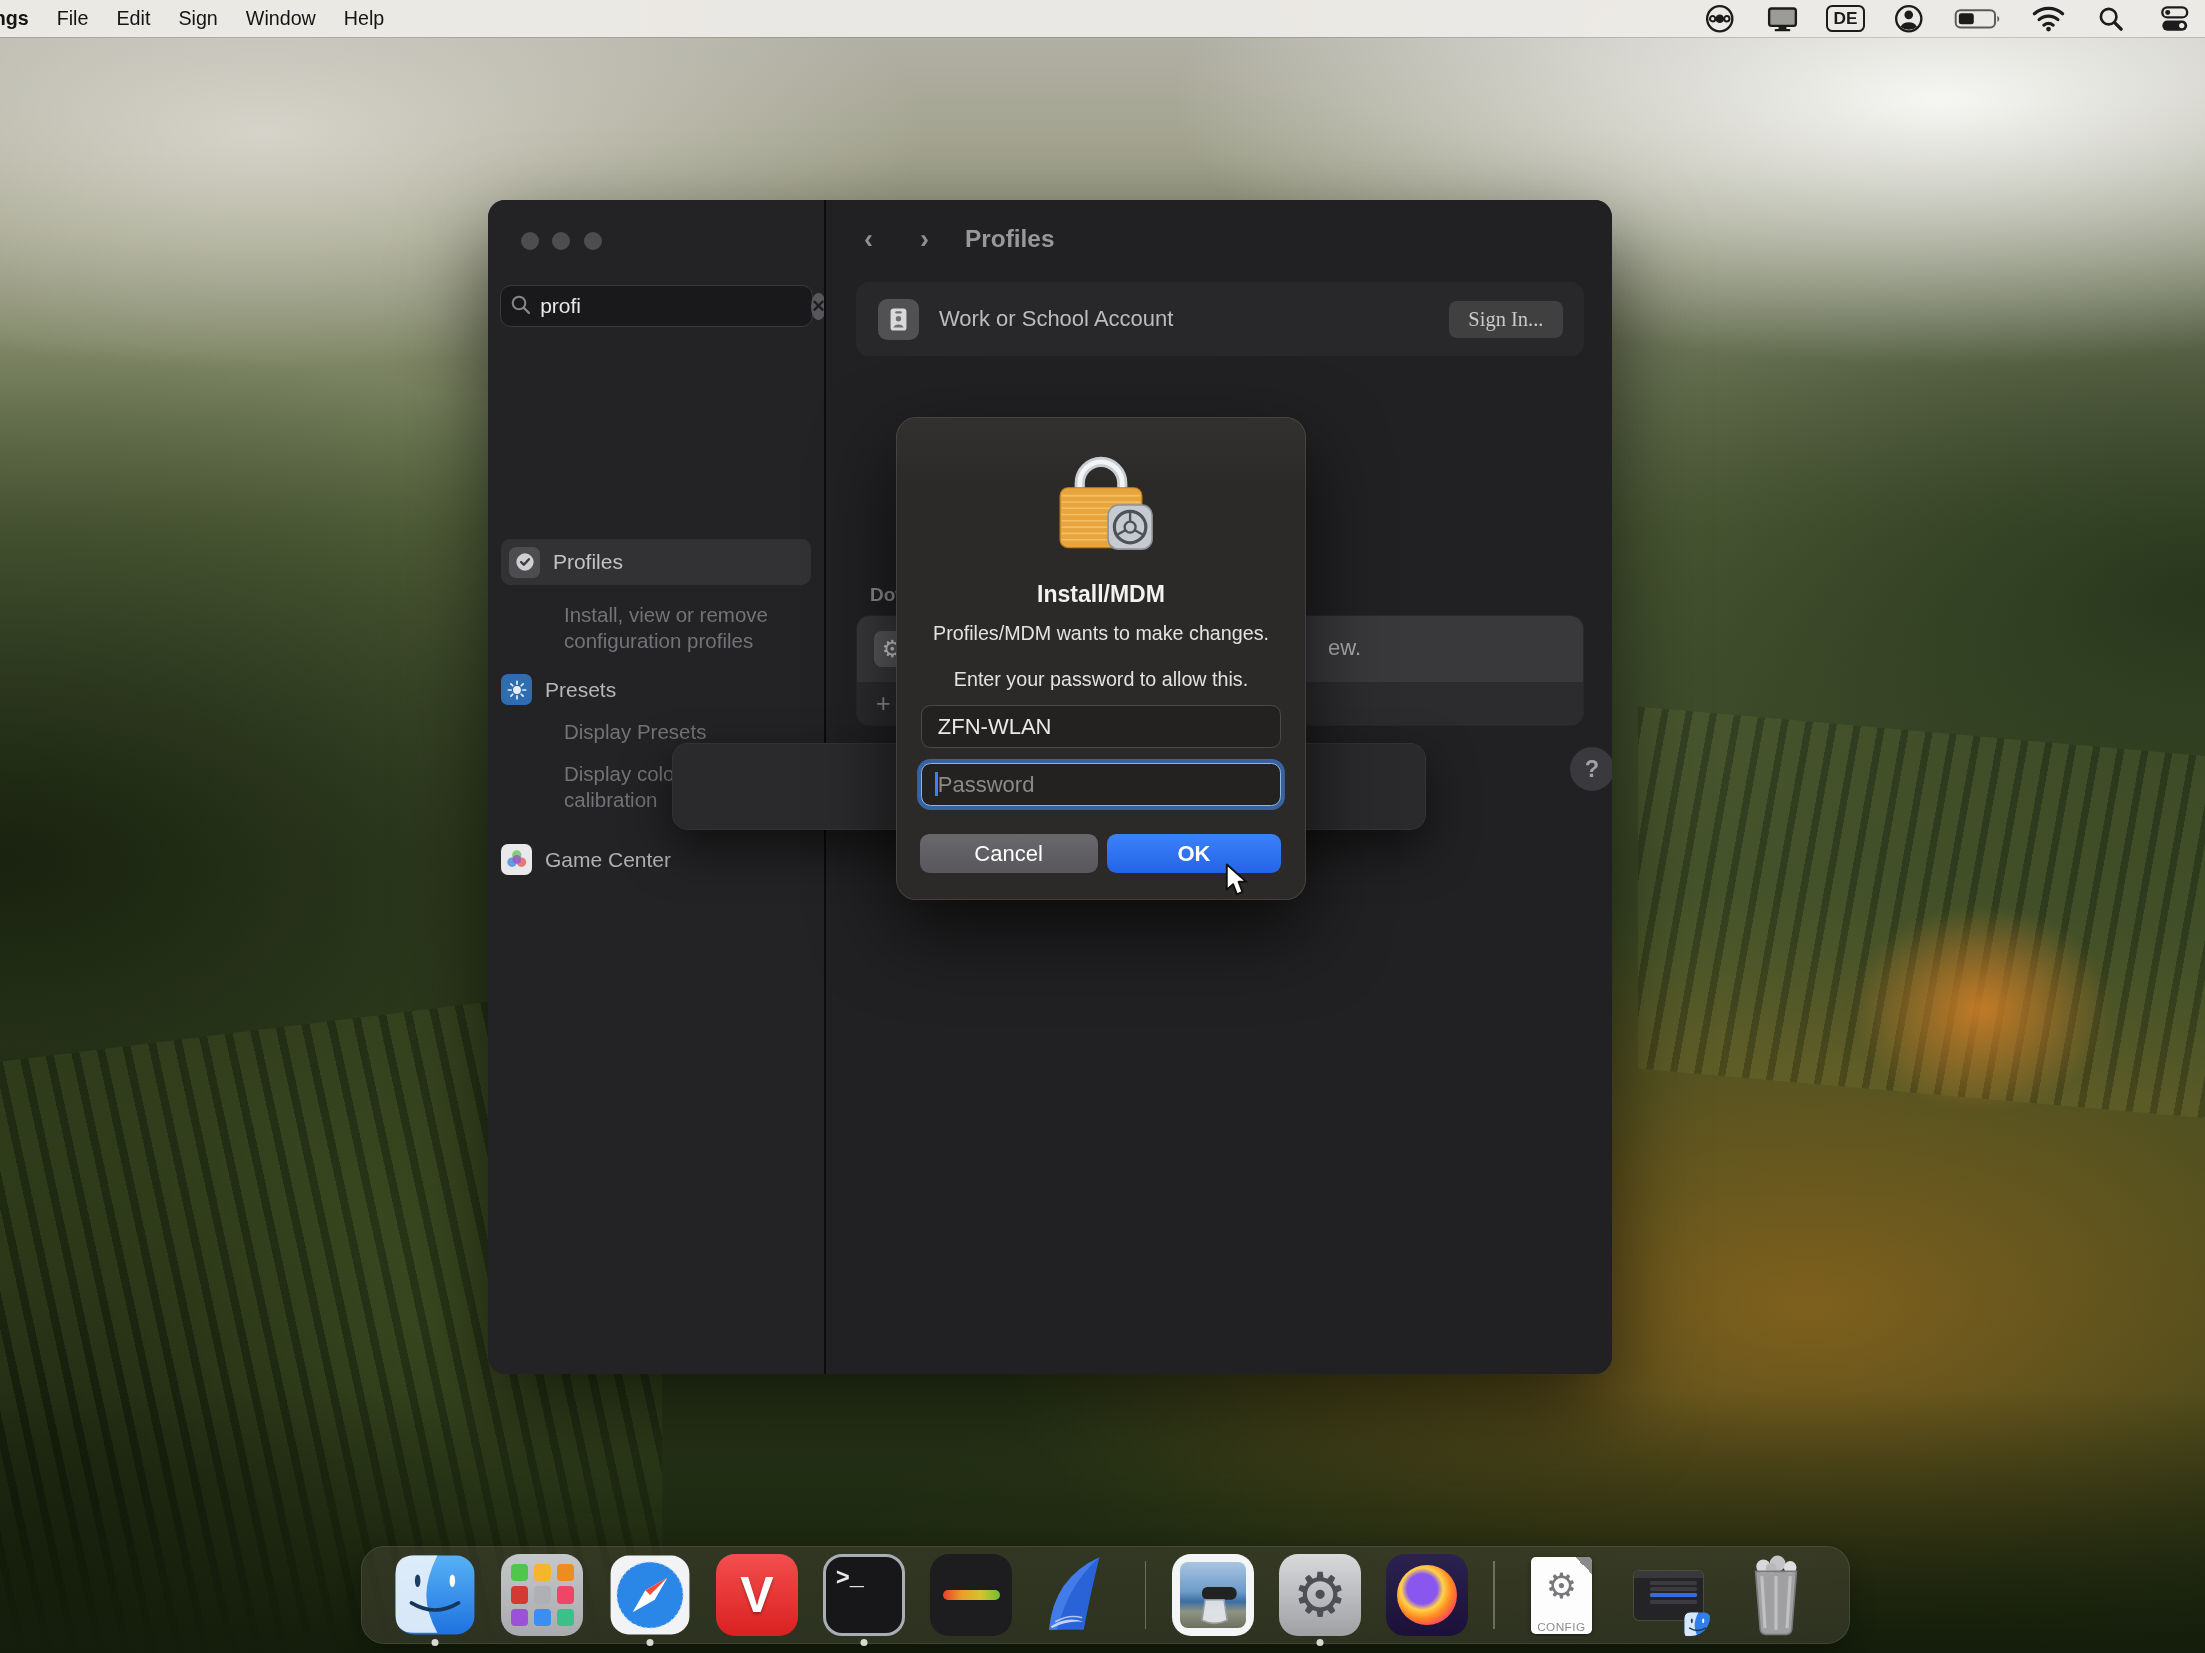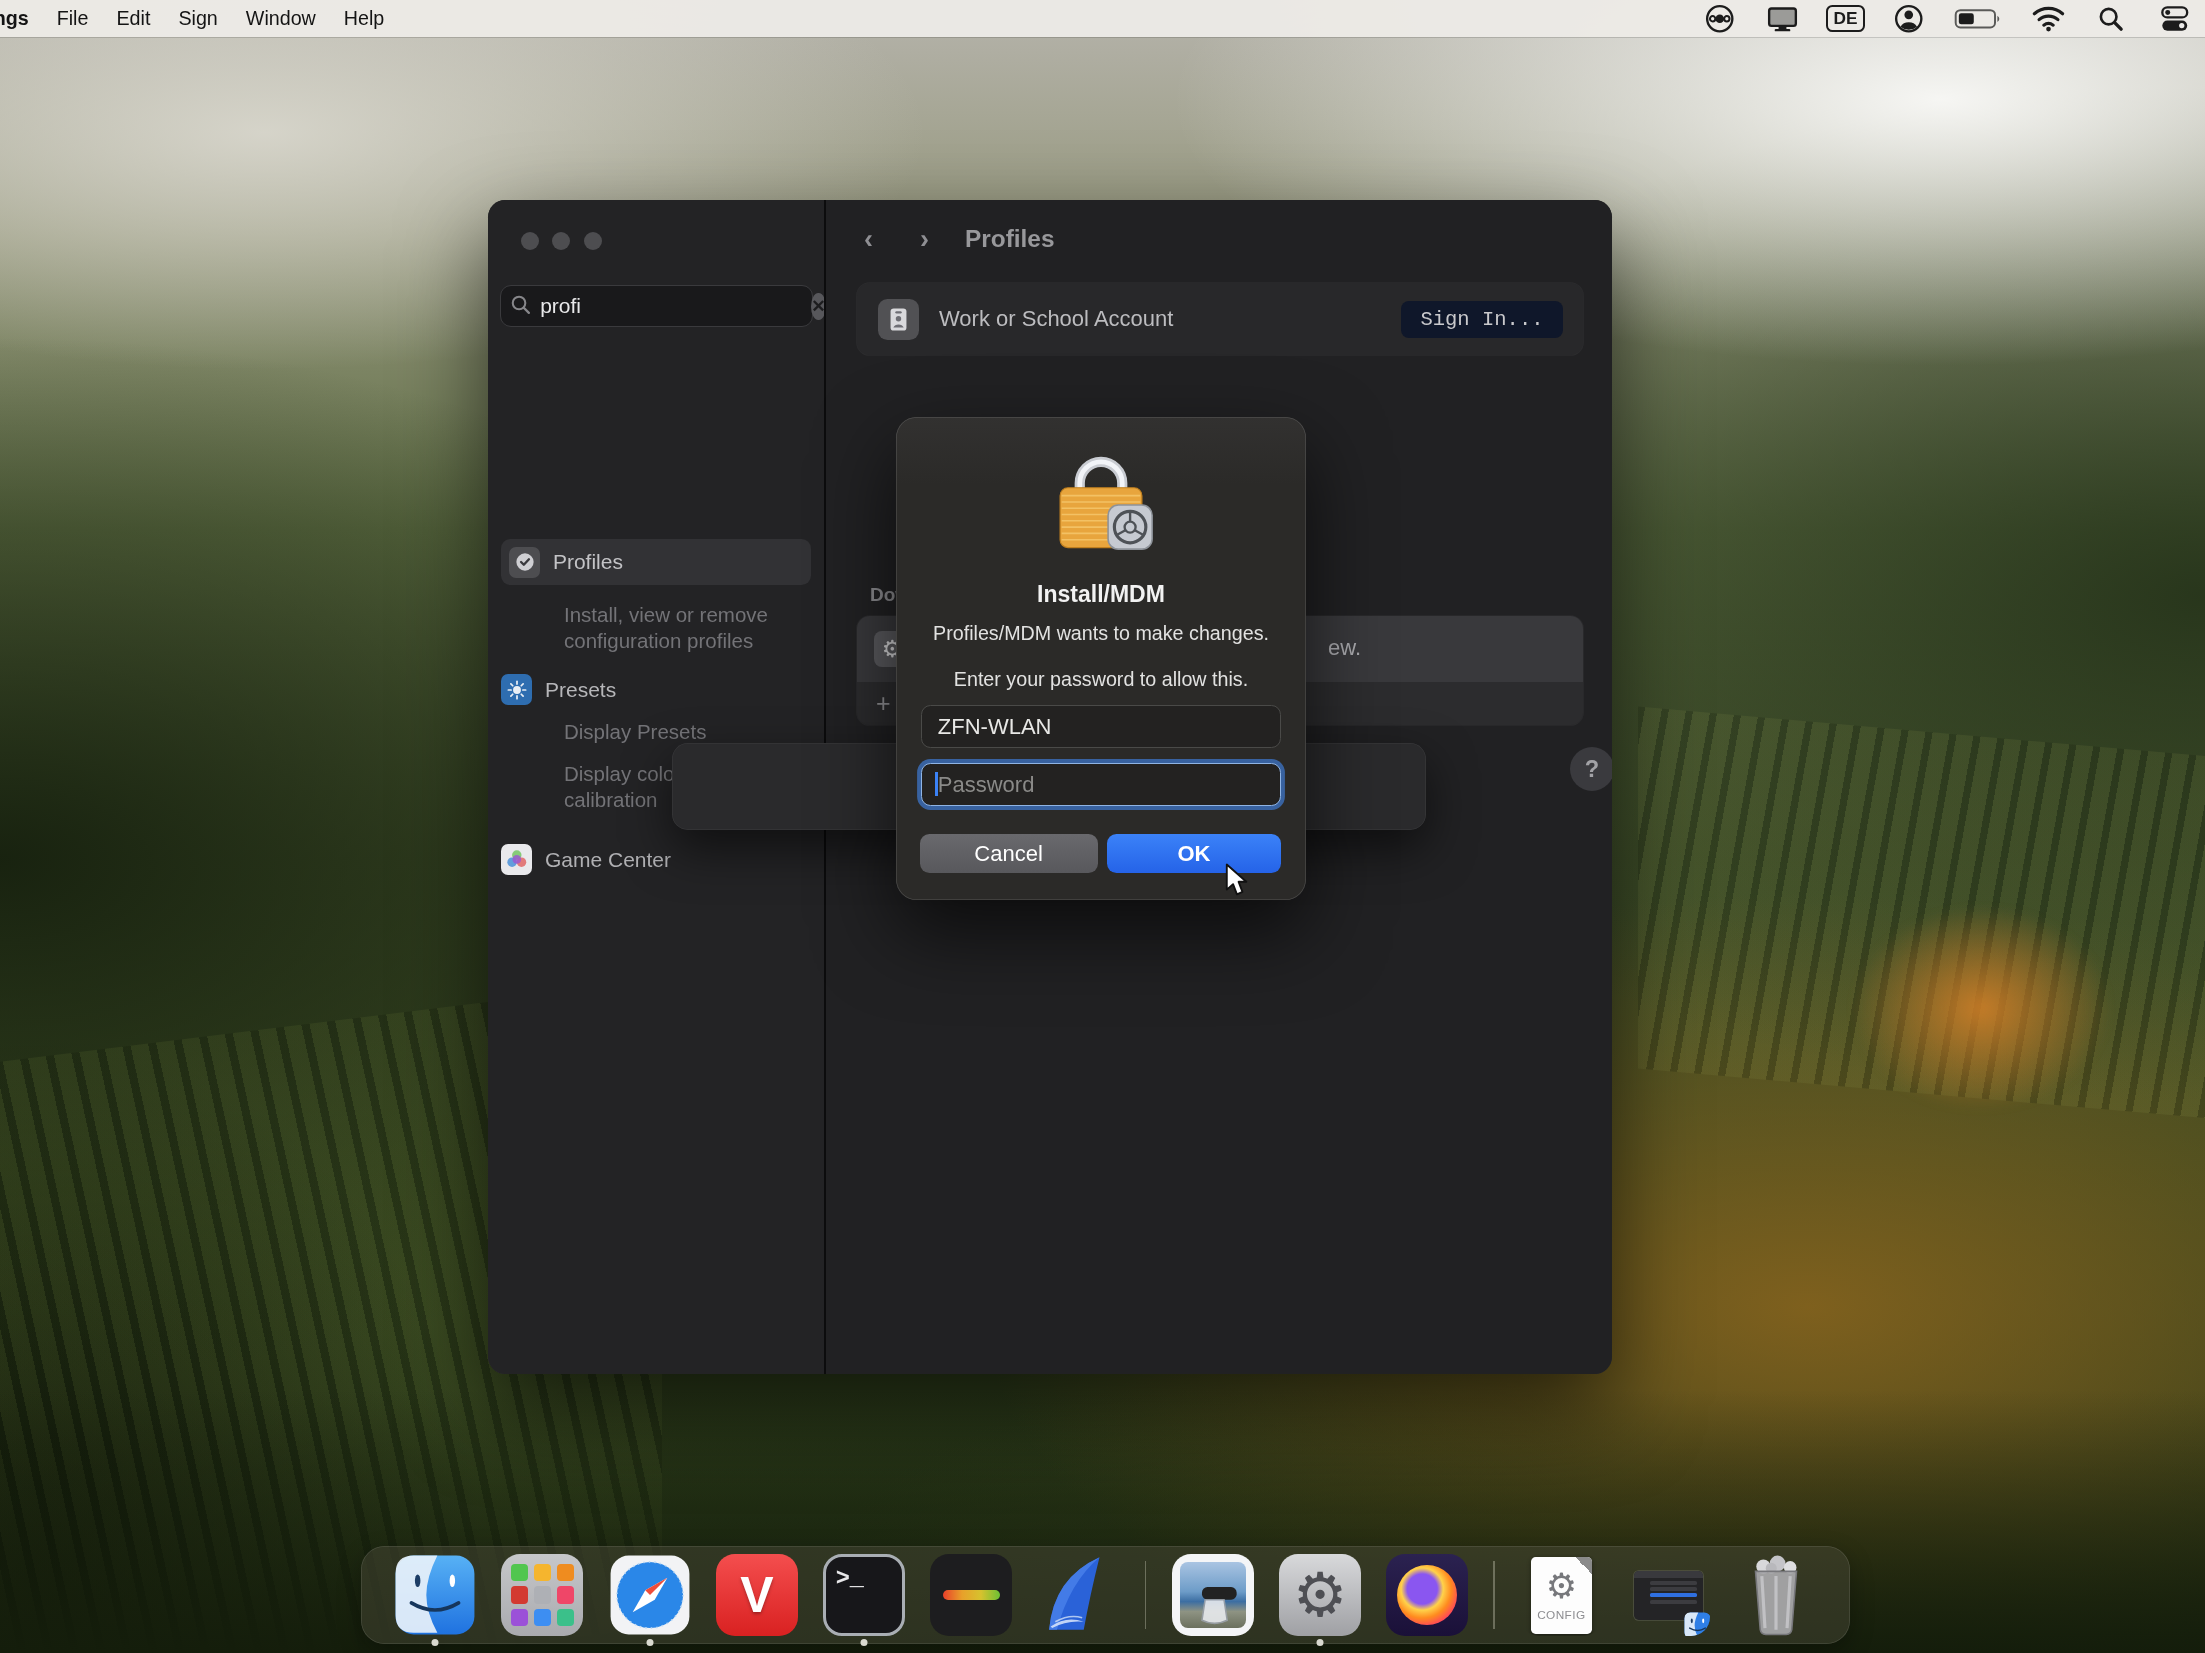--- a/index.html
+++ b/index.html
@@ -73,22 +73,22 @@
   .main { position:absolute; left:338px; top:0; width:786px; height:100%; background:#212123; }
   .nav-chev { position:absolute; top:23.6px; font-size:27px; color:#8f8f93; font-weight:bold; }
   .page-title { position:absolute; left:139px; top:25px; font-size:24.4px; font-weight:bold; color:#98989b; }
 
   .card { position:absolute; left:31px; width:726px; background:#28282a;
     border-radius:12.6px; box-shadow:0 0 0 0.8px rgba(255,255,255,.05); }
   .card1 { top:83px; height:72px; display:flex; align-items:center; padding:0 20.5px; }
   .badge-icon { width:41px; height:41px; border-radius:9.5px; background:rgba(130,130,136,.45);
     display:flex; align-items:center; justify-content:center; margin-right:20.5px; }
   .card1-label { font-size:22px; color:#bcbcbf; }
-  .signin-btn { margin-left:auto; background:#0f172a; border:none; border-radius:7.9px;
-    color:#c9c9cc; font-size:20.5px; padding:7px 19px; font-family:Liberation Mono, monospace; }
+  .signin-btn { margin-left:auto; background:#404040; border:none; border-radius:7.9px;
+    color:#c9c9cc; font-size:20.5px; padding:7px 19px; font-family:Liberation Serif, serif; }
 
   .section-label { position:absolute; left:44px; top:384px; font-size:19px; color:#8b8b8f; font-weight:bold; }
   .card2 { top:416px; height:109px; overflow:hidden; }
   .dl-row { height:66px; background:#39393c; display:flex; align-items:center; padding:0 17.3px; position:relative; }
   .dl-icon { width:36px; height:36px; border-radius:7.9px; background:rgba(140,140,146,.4);
     display:flex; align-items:center; justify-content:center; color:#d6d6d8; font-size:23.6px; }
   .dl-fragment { position:absolute; left:471px; top:19px; font-size:22px; color:#aaaaae; }
   .plus-row { height:43px; background:#2c2c2e; display:flex; align-items:center; padding:0 19px; }
   .plus-btn { color:#909094; font-size:25px; line-height:25px; }
   .help-btn { position:absolute; left:744px; top:547px; width:44px; height:44px; border-radius:50%;
@@ -159,21 +159,21 @@
     background:radial-gradient(circle at 42% 40%, #8a56f0 0 30%, #ffd24a 42%, #ff8b1f 58%, #ff3b63 78%, #c4007f 100%); }
   .tile-preview { background:#f4f5f7; }
   .pv-photo { position:absolute; left:7.9px; top:7.9px; right:7.9px; bottom:7.9px; border-radius:7.9px;
     background:linear-gradient(180deg,#a9c4e2 0%, #6d9cc8 45%, #3c6ea2 60%, #8e9383 75%, #6b705e 100%); }
   .tile-config { background:transparent; display:flex; align-items:center; justify-content:center; }
   .config-page { width:61px; height:77px; background:#fdfdfd; border-radius:4.7px; position:relative;
     box-shadow:0 1.6px 4.7px rgba(0,0,0,.4); display:flex; flex-direction:column; align-items:center; }
   .config-fold { position:absolute; right:0; top:0; width:17.3px; height:17.3px;
     background:linear-gradient(225deg,#8a8a8a 50%, #fdfdfd 50%); border-radius:0 4.7px 0 4.7px; }
   .config-gear { font-size:35px; color:#77787c; margin-top:11px; line-height:1; }
-  .config-label { font-size:11.8px; color:#8d8d91; margin-top:5px; letter-spacing:0.4px; }
+  .config-label { font-size:11.8px; color:#8d8d91; margin-top:17px; letter-spacing:0.4px; }
   .tile-miniwin { background:transparent; display:flex; align-items:center; justify-content:center; }
   .mini-window { width:69px; height:49px; border-radius:4.7px; background:#242426; position:relative;
     box-shadow:0 0 0 0.8px rgba(255,255,255,.15); overflow:hidden; }
   .mini-header { height:7.9px; background:#39393d; }
   .mini-row { height:3.9px; margin:2.4px 6.3px 0 15.8px; background:#3c3c40; border-radius:1.6px; }
   .mini-sel { background:#2f6fe0; }
   .mini-badge { position:absolute; right:-1.6px; bottom:-3.2px; width:27px; height:27px; border-radius:6.3px; }
 </style>
 </head>
 <body>

